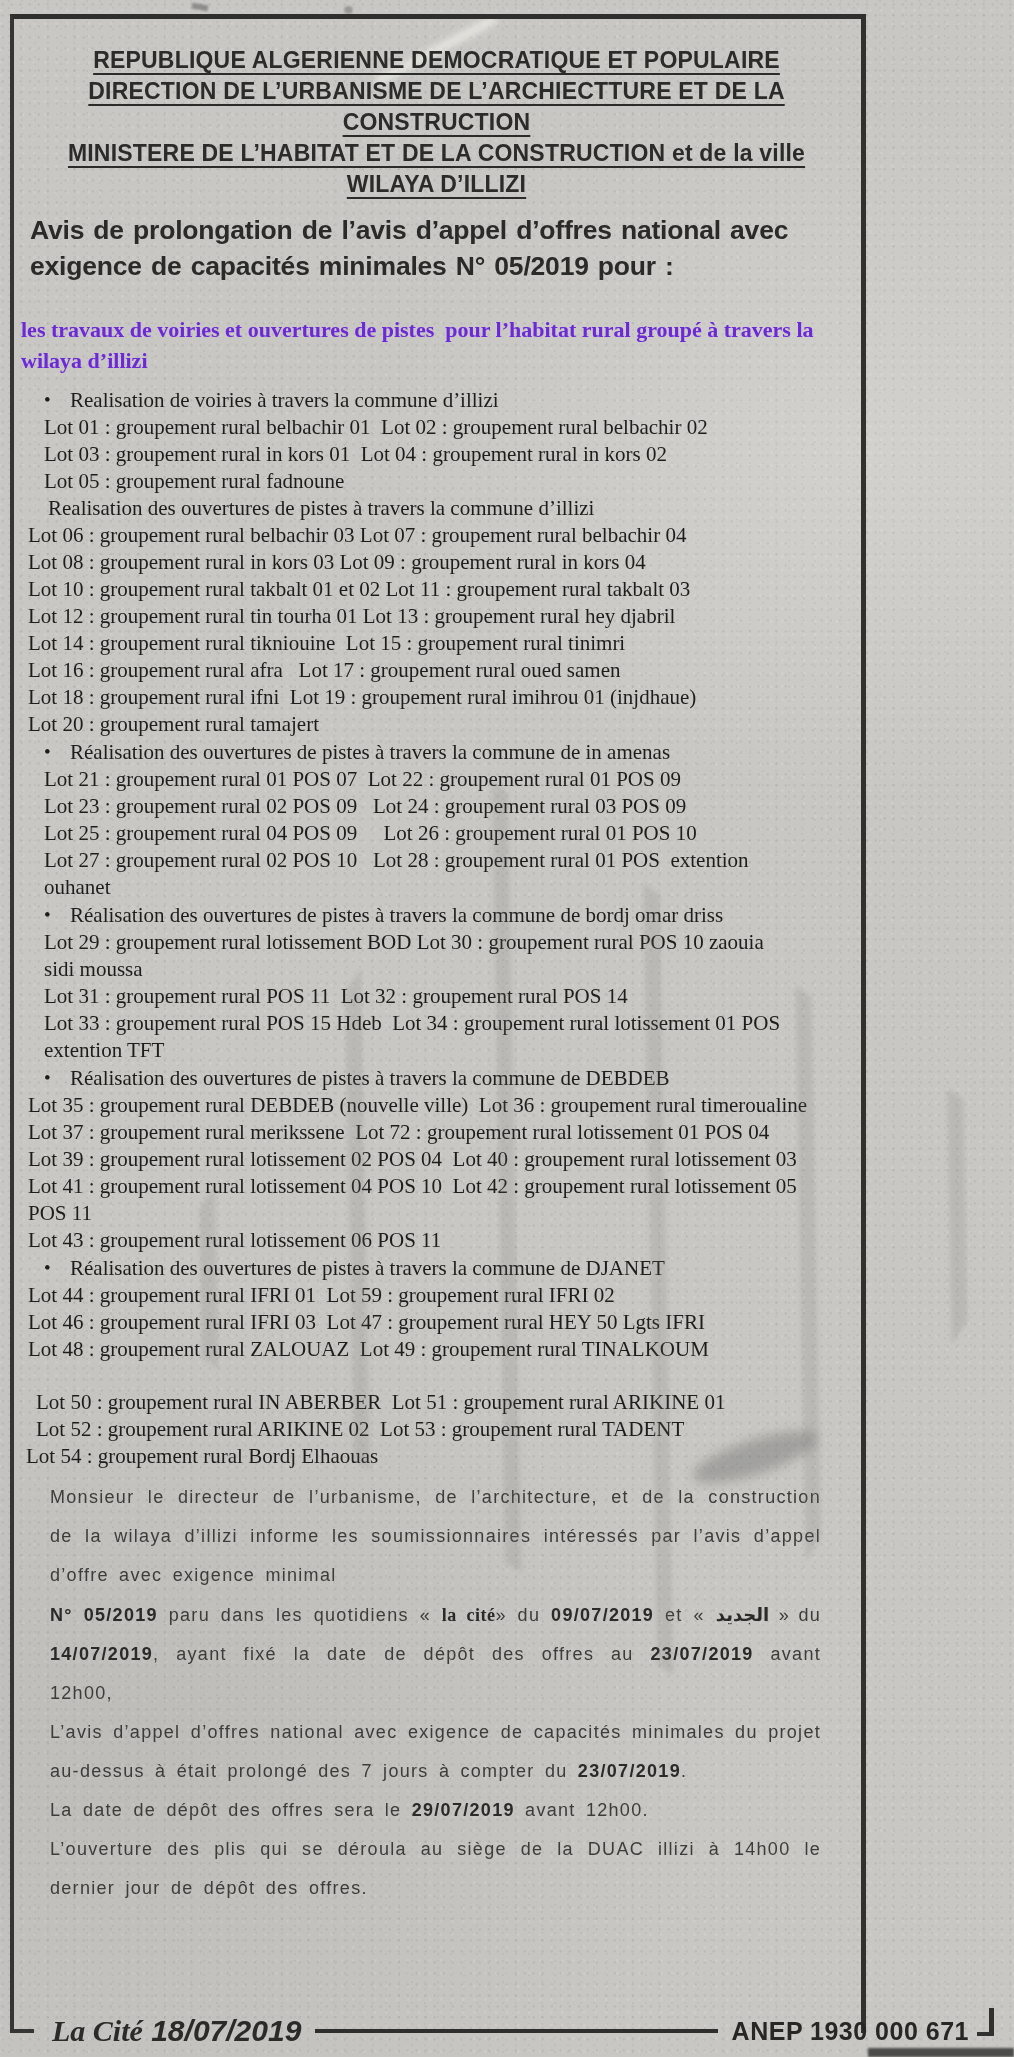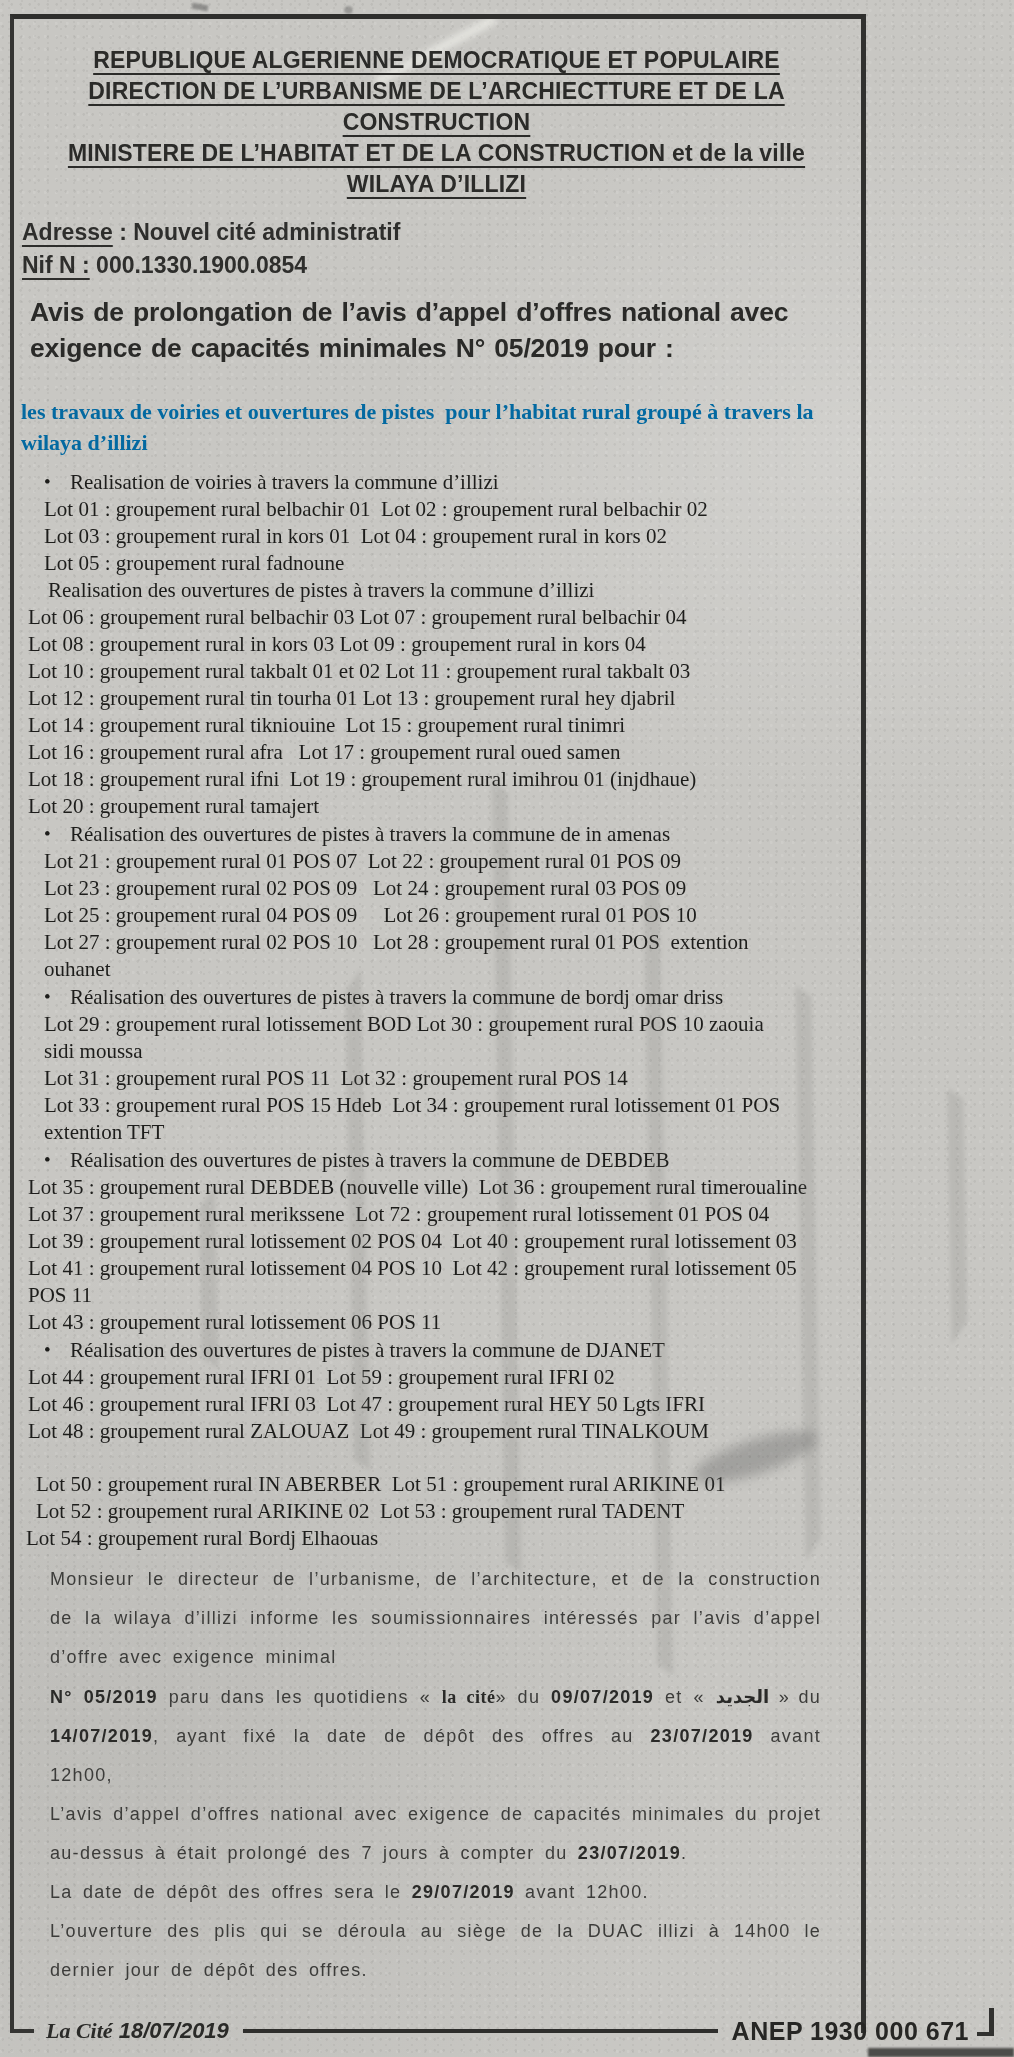--- a/index.html
+++ b/index.html
@@ -63,21 +63,21 @@
   }
   .info{margin-top:16px;margin-left:-4px;}
   .info-row{font-weight:bold;font-size:23px;line-height:33px;color:#2e2e2c;}
   .u{text-decoration:underline;text-decoration-thickness:2px;text-underline-offset:5px;}
 
   .title{margin-top:12px;margin-left:4px;font-weight:bold;font-size:26.5px;line-height:36px;letter-spacing:-0.2px;color:#2a2a28;word-spacing:2px;}
 
   .intro{
     margin-top:30px;margin-left:-5px;
     font-family:"Liberation Serif",serif;font-weight:bold;
-    font-size:22px;line-height:31px;color:#0369a1;white-space:pre-wrap;
+    font-size:22px;line-height:31px;color:#6d28d9;white-space:pre-wrap;
   }
 
   .lots{margin-top:10px;font-family:"Liberation Serif",serif;font-weight:normal;font-size:21px;color:#1d1d1b;}
   .lot-line{line-height:27px;white-space:pre;}
   .lot-line.a{padding-left:2px;}
   .lot-line.b{padding-left:18px;}
   .lot-line.c{padding-left:10px;}
   .lot-line.d{padding-left:0px;}
   .lot-line.subhead{padding-left:22px;}
   .lot-line.bullet{padding-left:18px;}
@@ -93,21 +93,21 @@
   .seg-bold{font-weight:bold;color:#2a2a28;}
   .seg-serif{font-family:"Liberation Serif",serif;letter-spacing:0.5px;}
   .seg-ar{font-family:"DejaVu Sans",sans-serif;font-weight:bold;}
 
   .footer{
     position:absolute;left:10px;right:20px;bottom:8px;height:36px;
     display:flex;align-items:center;
   }
   .stub-left{width:24px;height:4px;background:#353533;}
   .footer-left{
-    margin-left:12px;font-style:italic;font-weight:bold;font-size:22px;color:#2a2a28;white-space:nowrap;text-align:right;
+    margin-left:18px;font-style:italic;font-weight:bold;font-size:30px;color:#2a2a28;white-space:nowrap;text-align:right;
   }
   .lacite{font-family:"Liberation Serif",serif;}
   .footer-line{flex:1;height:4px;background:#2e2e2c;margin:0 14px;}
   .footer-right{font-weight:bold;font-size:25px;letter-spacing:0.5px;color:#262624;white-space:nowrap;}
   .corner-r{width:12px;height:24px;border-right:5px solid #31312f;border-bottom:4px solid #31312f;margin-left:8px;margin-top:-18px;}
 
   .bottom-band{
     position:absolute;right:0;bottom:0;width:146px;height:9px;
     background:#4c4c4a;filter:blur(1px);
   }
@@ -123,28 +123,20 @@
   <div class="speck2"></div>
 
   <div class="frame">
     <div class="header">
       <div class="hline">REPUBLIQUE ALGERIENNE DEMOCRATIQUE ET POPULAIRE</div>
       <div class="hline">DIRECTION DE L’URBANISME DE L’ARCHIECTTURE ET DE LA CONSTRUCTION</div>
       <div class="hline">MINISTERE DE L’HABITAT ET DE LA CONSTRUCTION et de la ville</div>
       <div class="hline">WILAYA D’ILLIZI</div>
     </div>
 
-    <div class="info">
-      <div class="info-row">
-        <span class="u">Adresse</span><span> : Nouvel cité administratif</span>
-      </div>
-      <div class="info-row">
-        <span class="u">Nif N :</span><span> 000.1330.1900.0854</span>
-      </div>
-    </div>
 
     <div class="title">
       <div>Avis de prolongation de l’avis d’appel d’offres national avec</div>
       <div>exigence de capacités minimales N° 05/2019  pour :</div>
     </div>
 
     <div class="intro">les travaux de voiries et ouvertures de pistes  pour l’habitat rural groupé à travers la
 wilaya d’illizi</div>
 
     <div class="lots" id="lots">

